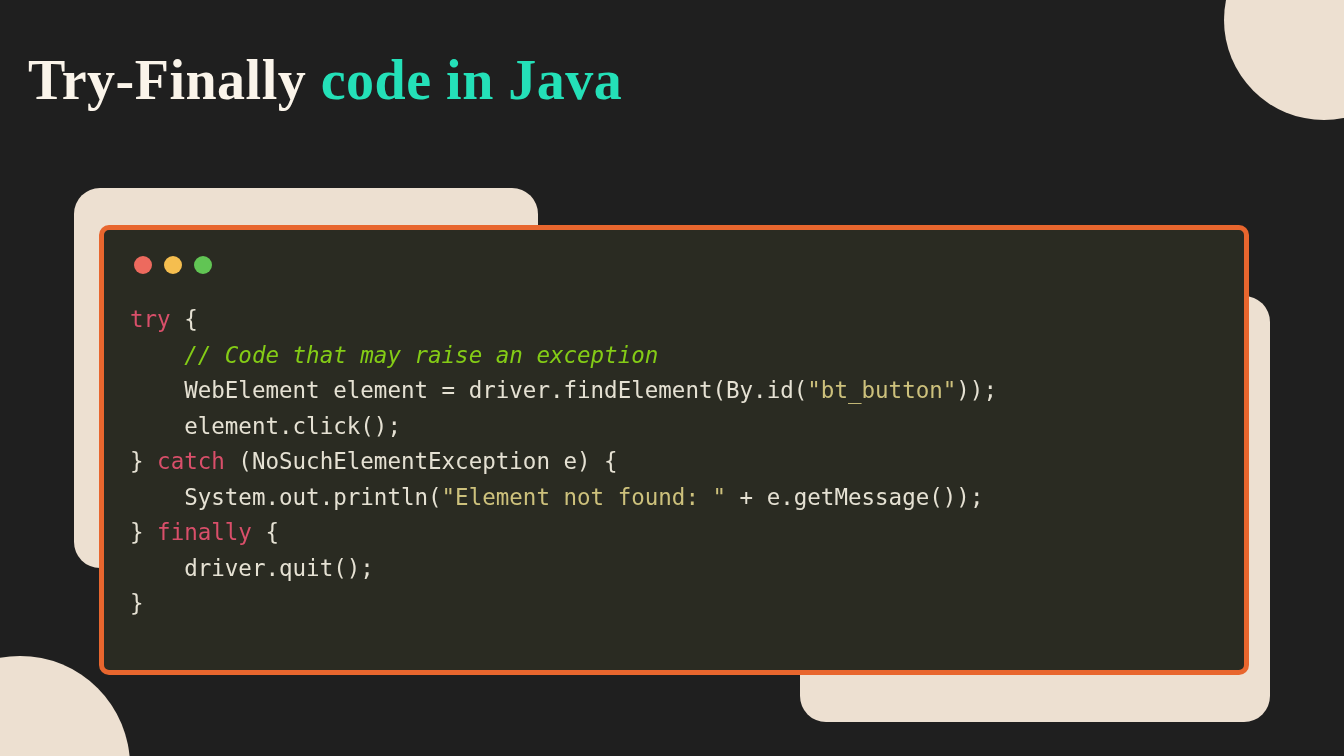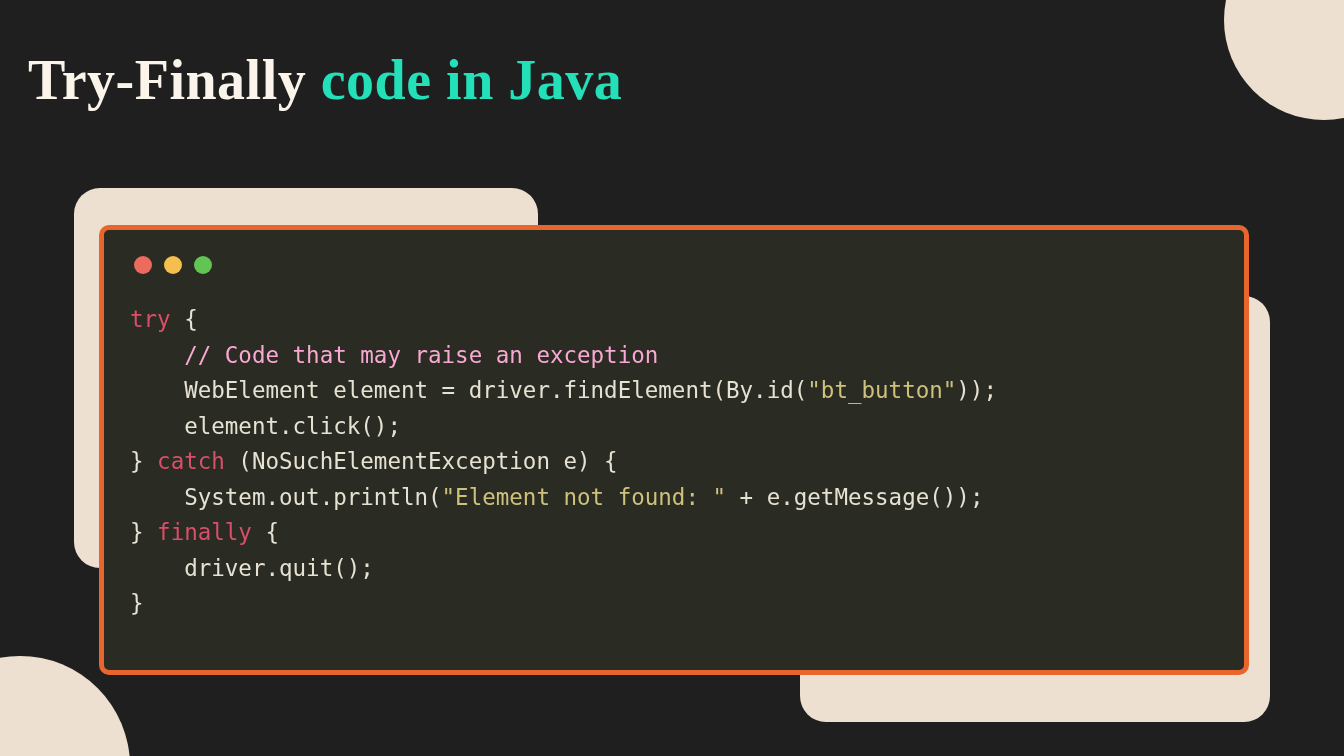--- a/index.html
+++ b/index.html
@@ -91,21 +91,21 @@
   .dot-yellow { background: #f5be4f; }
   .dot-green { background: #61c554; }
   .code {
     font-family: 'DejaVu Sans Mono', Menlo, Consolas, monospace;
     font-size: 22.5px;
     line-height: 1.58;
     color: #e5e1d3;
     white-space: pre;
   }
   .k { color: #d94f6a; }
-  .c { color: #f9a8d4; }
+  .c { color: #84cc16; font-style: italic; }
   .s { color: #cdc17c; }
 </style>
 </head>
 <body>
 
 <div class="corner-blob-tr"></div>
 <div class="corner-blob-bl"></div>
 
 <div class="beige-card-1"></div>
 <div class="beige-card-2"></div>

